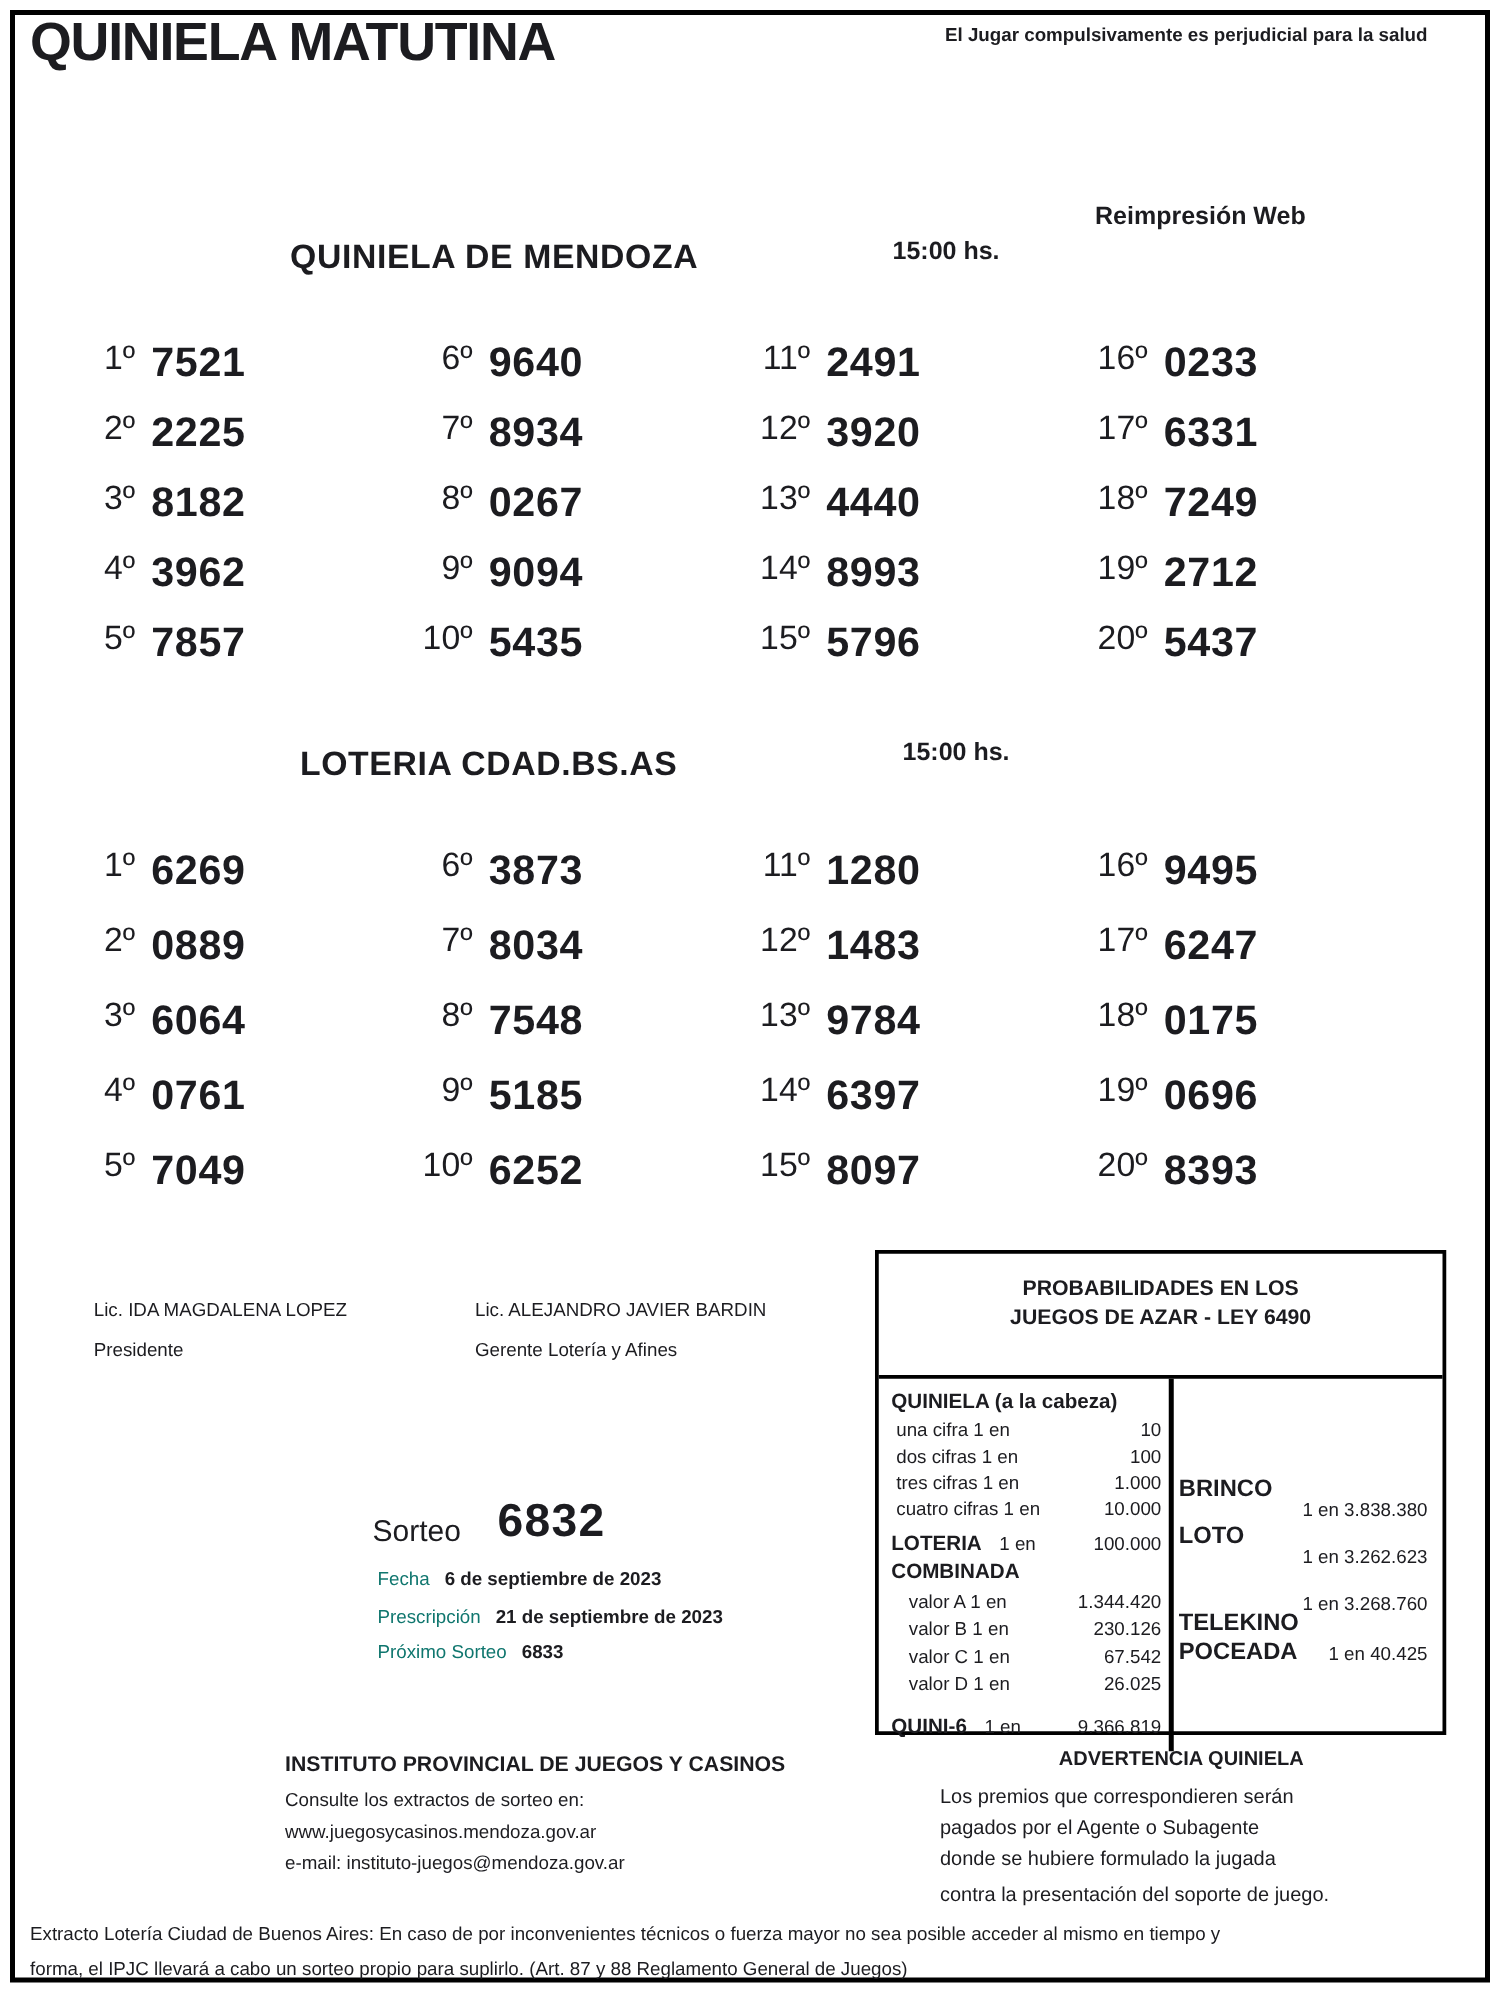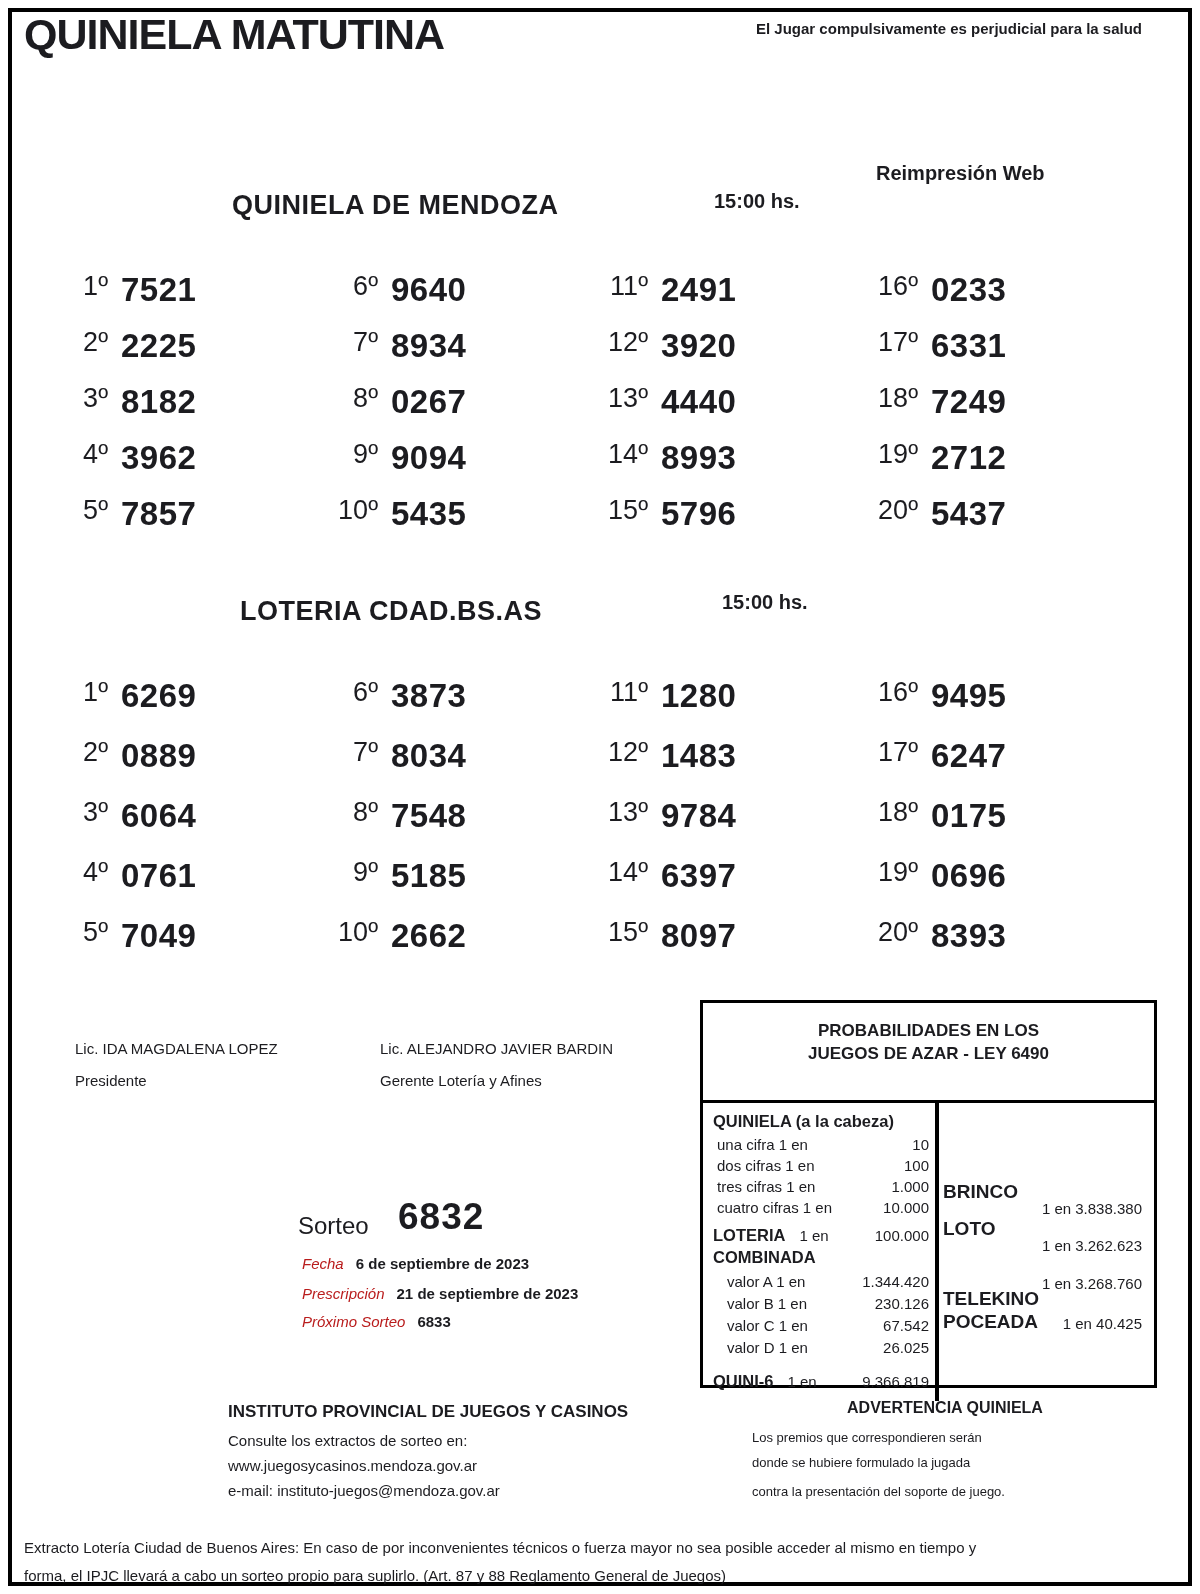--- a/index.html
+++ b/index.html
@@ -35,21 +35,21 @@
   .num{font-size:33px;font-weight:bold;margin-left:13px;letter-spacing:0.5px;}
 
   .official{font-size:15px;}
   .official .name{margin-bottom:15px;}
   .off-left{left:75px;top:1040px;}
   .off-right{left:380px;top:1040px;}
 
   .sorteo-label{left:298px;top:1212px;font-size:24px;}
   .sorteo-number{left:398px;top:1196px;font-size:37px;font-weight:bold;letter-spacing:1px;}
   .draw-row{left:302px;font-size:15px;}
-  .draw-row .lbl{color:#b91c1c;font-style:italic;}
+  .draw-row .lbl{color:#0f766e;}
   .draw-row .val{font-weight:bold;margin-left:12px;}
   .r-fecha{top:1255px;}
   .r-prescripcion{top:1285px;}
   .r-proximo{top:1313px;}
 
   .prob-box{left:700px;top:1000px;width:457px;height:388px;border:3px solid #000;box-sizing:border-box;}
   .prob-header{height:100px;box-sizing:border-box;border-bottom:3px solid #000;
     text-align:center;font-weight:bold;font-size:17px;line-height:23px;padding-top:16px;}
   .prob-body{position:relative;height:calc(100% - 84px);}
   .prob-divider{position:absolute;left:232px;top:0;bottom:0;width:4px;background:#000;}
@@ -62,21 +62,21 @@
   .mixrow .mid{margin-left:14px;}
   .mixrow .val{margin-left:auto;}
   .loteria-row{margin-top:8px;}
   .combinada-h{margin-top:3px;}
   .valores{margin-top:4px;}
   .quini-row{margin-top:13px;}
   .rgame-label{position:absolute;font-size:19px;font-weight:bold;}
   .rgame-odds{position:absolute;font-size:15px;}
 
   .adv-title{left:745px;top:1399px;width:400px;text-align:center;font-size:16px;font-weight:bold;}
-  .adv-lines{left:752px;top:1425px;width:400px;font-size:13px;}
+  .adv-lines{left:752px;top:1425px;width:400px;font-size:16px;}
   .adv-lines div{line-height:25px;}
   .adv-lines div:last-child{margin-top:4px;}
 
   .inst{left:228px;top:1402px;}
   .inst .iname{font-size:17px;font-weight:bold;margin-bottom:6px;}
   .inst div.iline{font-size:15px;line-height:25px;}
 
   .footer{left:24px;top:1534px;width:1150px;font-size:15px;}
   .footer div{line-height:28px;}
 </style>
@@ -240,21 +240,21 @@
       <span class="num">7548</span>
     </div>
 
     <div class="cell">
       <span class="pos">9º</span>
       <span class="num">5185</span>
     </div>
 
     <div class="cell">
       <span class="pos">10º</span>
-      <span class="num">2662</span>
+      <span class="num">6252</span>
     </div>
 
     <div class="cell">
       <span class="pos">11º</span>
       <span class="num">1280</span>
     </div>
 
     <div class="cell">
       <span class="pos">12º</span>
       <span class="num">1483</span>
@@ -396,20 +396,21 @@
     <div class="rgame-label" style="left:240px;top:208px;text-align:center;">POCEADA</div>
     <div class="rgame-odds" style="right:12px;top:212px;">1 en 40.425</div>
   </div>
 </div>
 
 <div class="abs adv-title">ADVERTENCIA QUINIELA</div>
 <div class="abs adv-lines">
 
     <div>Los premios que correspondieren serán</div>
 
+    <div>pagados por el Agente o Subagente</div>
 
     <div>donde se hubiere formulado la jugada</div>
 
     <div>contra la presentación del soporte de juego.</div>
   </div>
 
 <div class="abs inst">
   <div class="iname">INSTITUTO PROVINCIAL DE JUEGOS Y CASINOS</div>
   <div class="iline">Consulte los extractos de sorteo en:</div>
   <div class="iline">www.juegosycasinos.mendoza.gov.ar</div>

